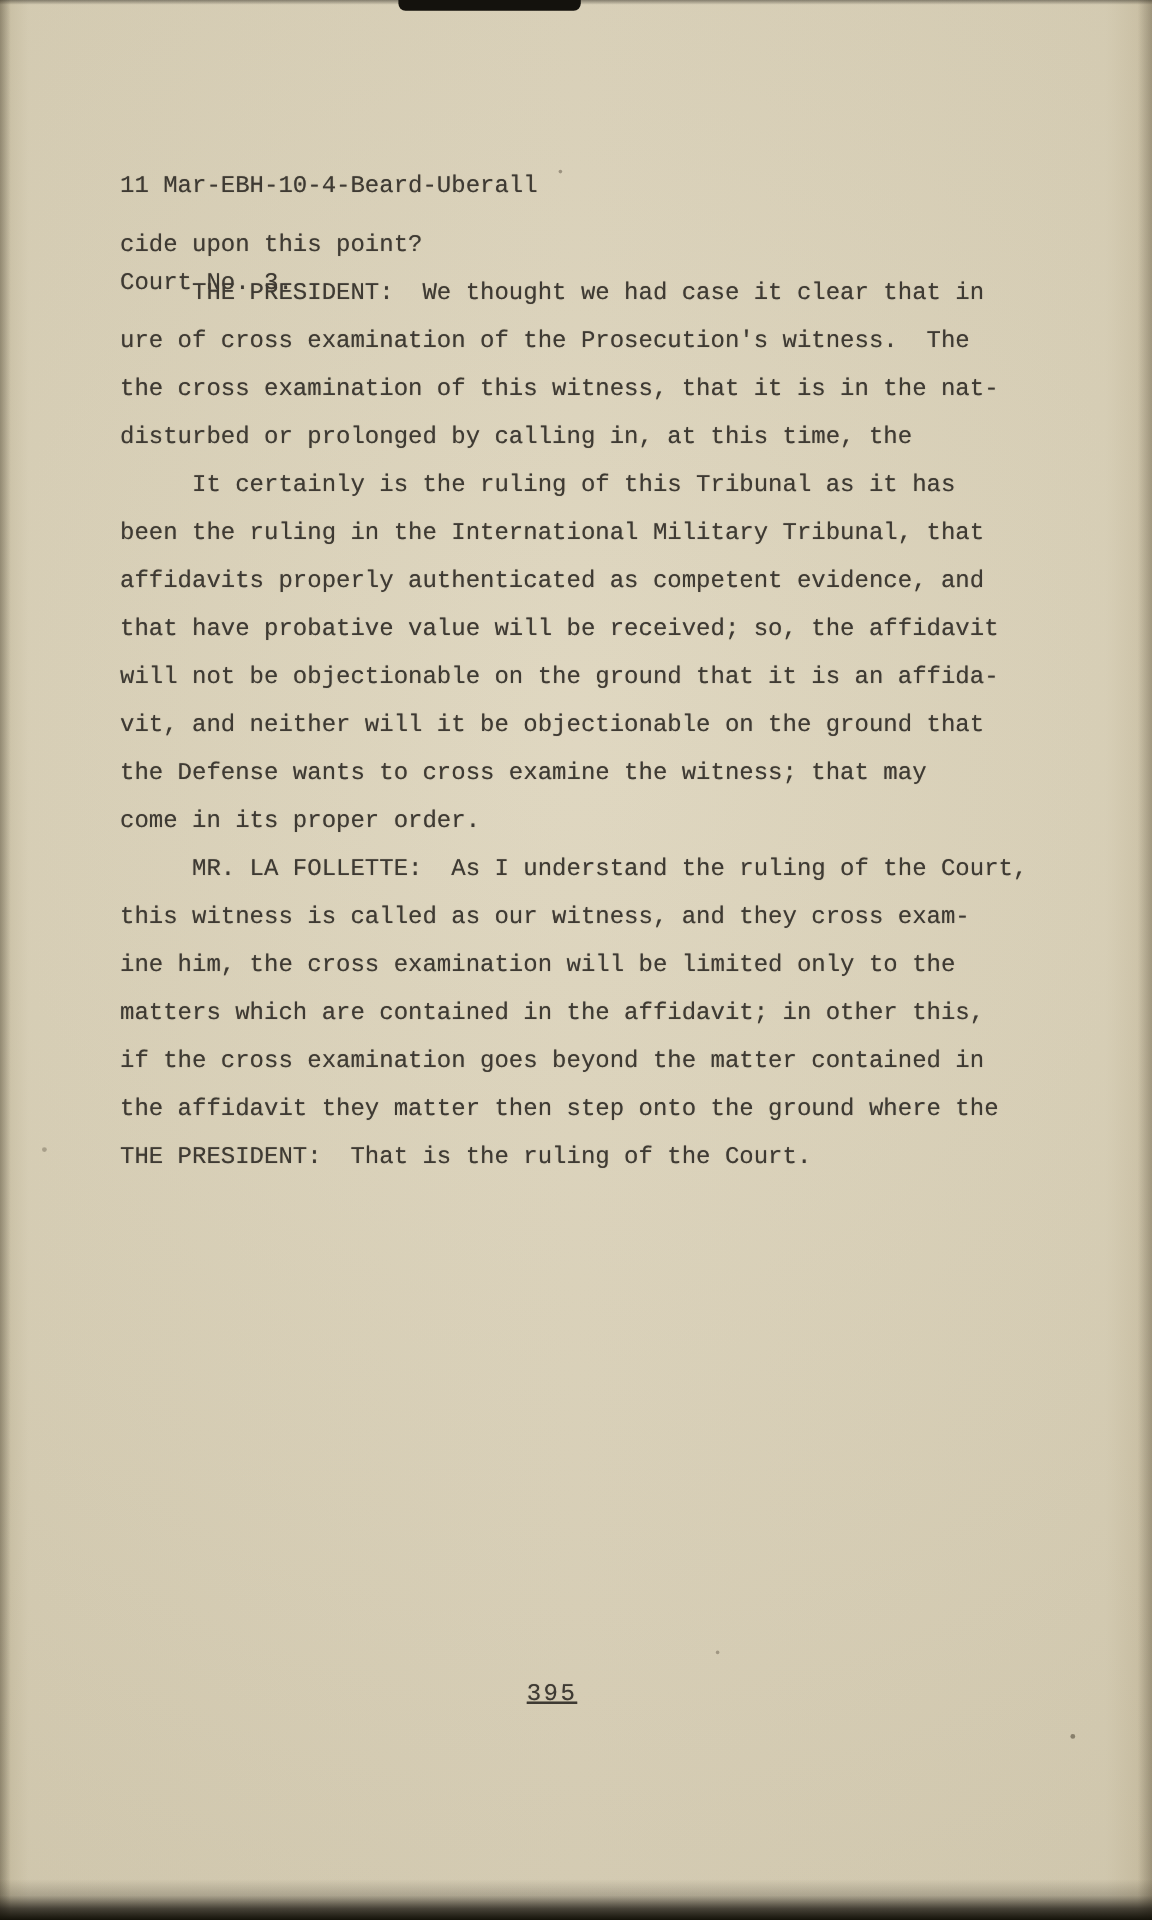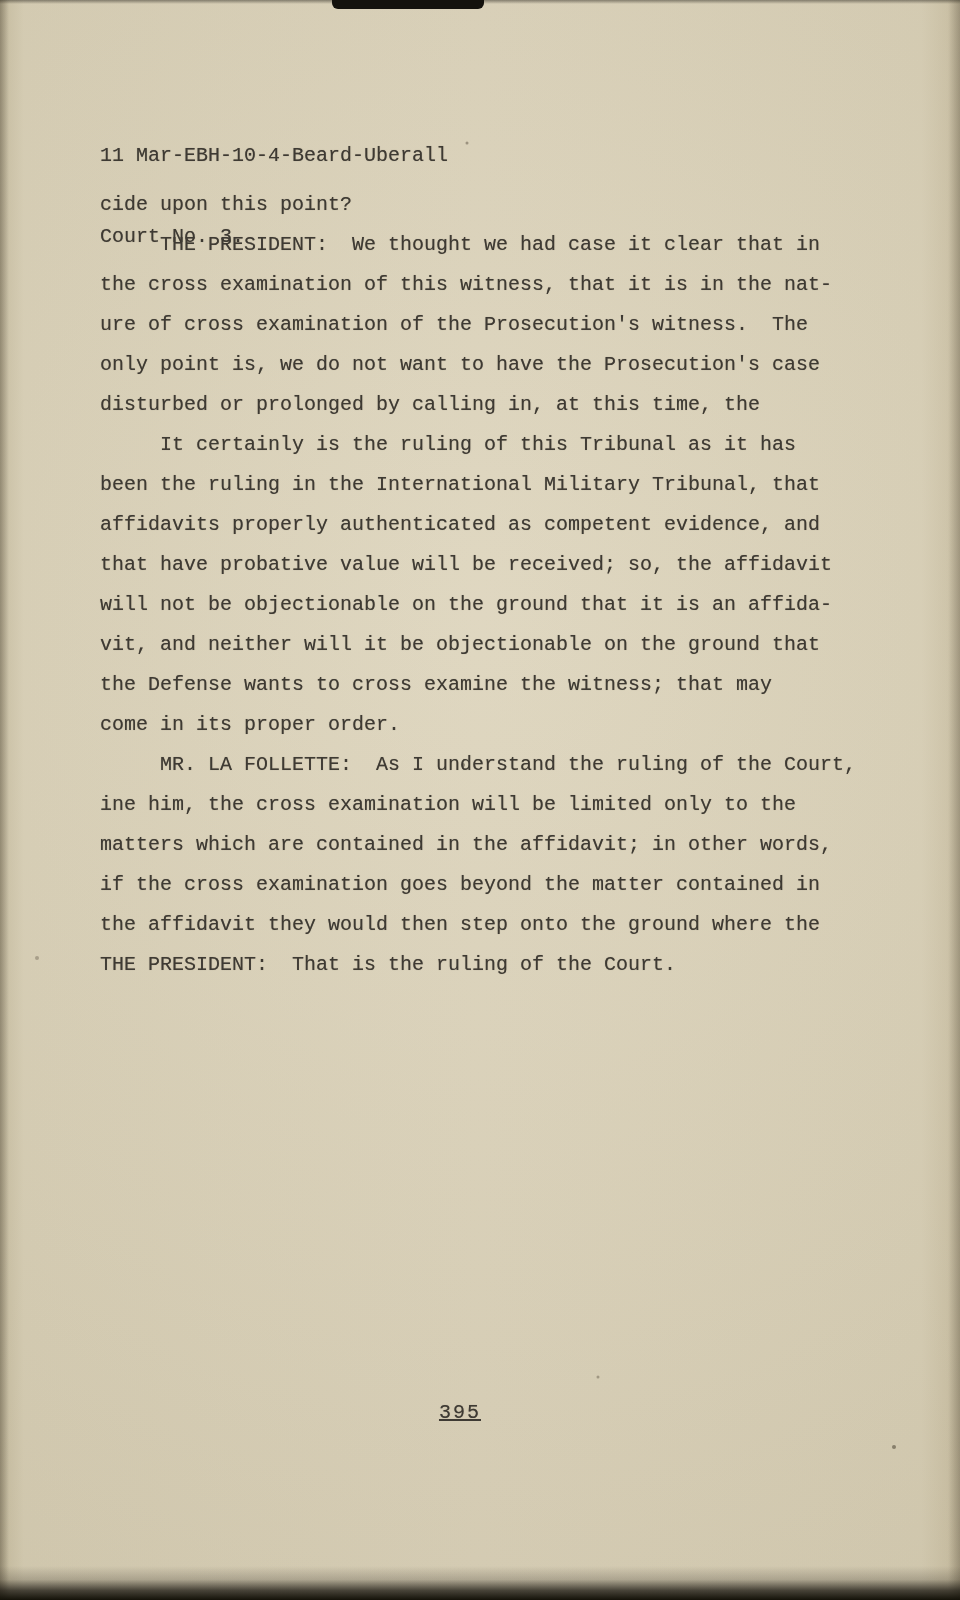--- a/index.html
+++ b/index.html
@@ -122,37 +122,37 @@
   <div class="content">
 
     <div class="header">
       <div>11 Mar-EBH-10-4-Beard-Uberall</div>
       <div>Court No. 3.</div>
     </div>
 
     <div class="body-text">
         <div class="line">cide upon this point?</div>
         <div class="line">     THE PRESIDENT:  We thought we had case it clear that in</div>
+        <div class="line">ure of cross examination of the Prosecution's witness.  The</div>
         <div class="line">the cross examination of this witness, that it is in the nat-</div>
-        <div class="line">ure of cross examination of the Prosecution's witness.  The</div>
-        <div class="line">only point is, we do not want to have the Prosecution's case</div>
         <div class="line">disturbed or prolonged by calling in, at this time, the</div>
         <div class="line">     It certainly is the ruling of this Tribunal as it has</div>
         <div class="line">been the ruling in the International Military Tribunal, that</div>
         <div class="line">affidavits properly authenticated as competent evidence, and</div>
         <div class="line">that have probative value will be received; so, the affidavit</div>
         <div class="line">will not be objectionable on the ground that it is an affida-</div>
         <div class="line">vit, and neither will it be objectionable on the ground that</div>
         <div class="line">the Defense wants to cross examine the witness; that may</div>
         <div class="line">come in its proper order.</div>
         <div class="line">     MR. LA FOLLETTE:  As I understand the ruling of the Court,</div>
+        <div class="line">this witness is called as our witness, and they cross exam-</div>
         <div class="line">ine him, the cross examination will be limited only to the</div>
-        <div class="line">matters which are contained in the affidavit; in other words,</div>
+        <div class="line">matters which are contained in the affidavit; in other this,</div>
         <div class="line">if the cross examination goes beyond the matter contained in</div>
-        <div class="line">the affidavit they would then step onto the ground where the</div>
+        <div class="line">the affidavit they matter then step onto the ground where the</div>
         <div class="line">THE PRESIDENT:  That is the ruling of the Court.</div>
       </div>
 
     <div class="page-number">395</div>
 
   </div>
 
   <div class="bottom-edge"></div>
 
 </div>

